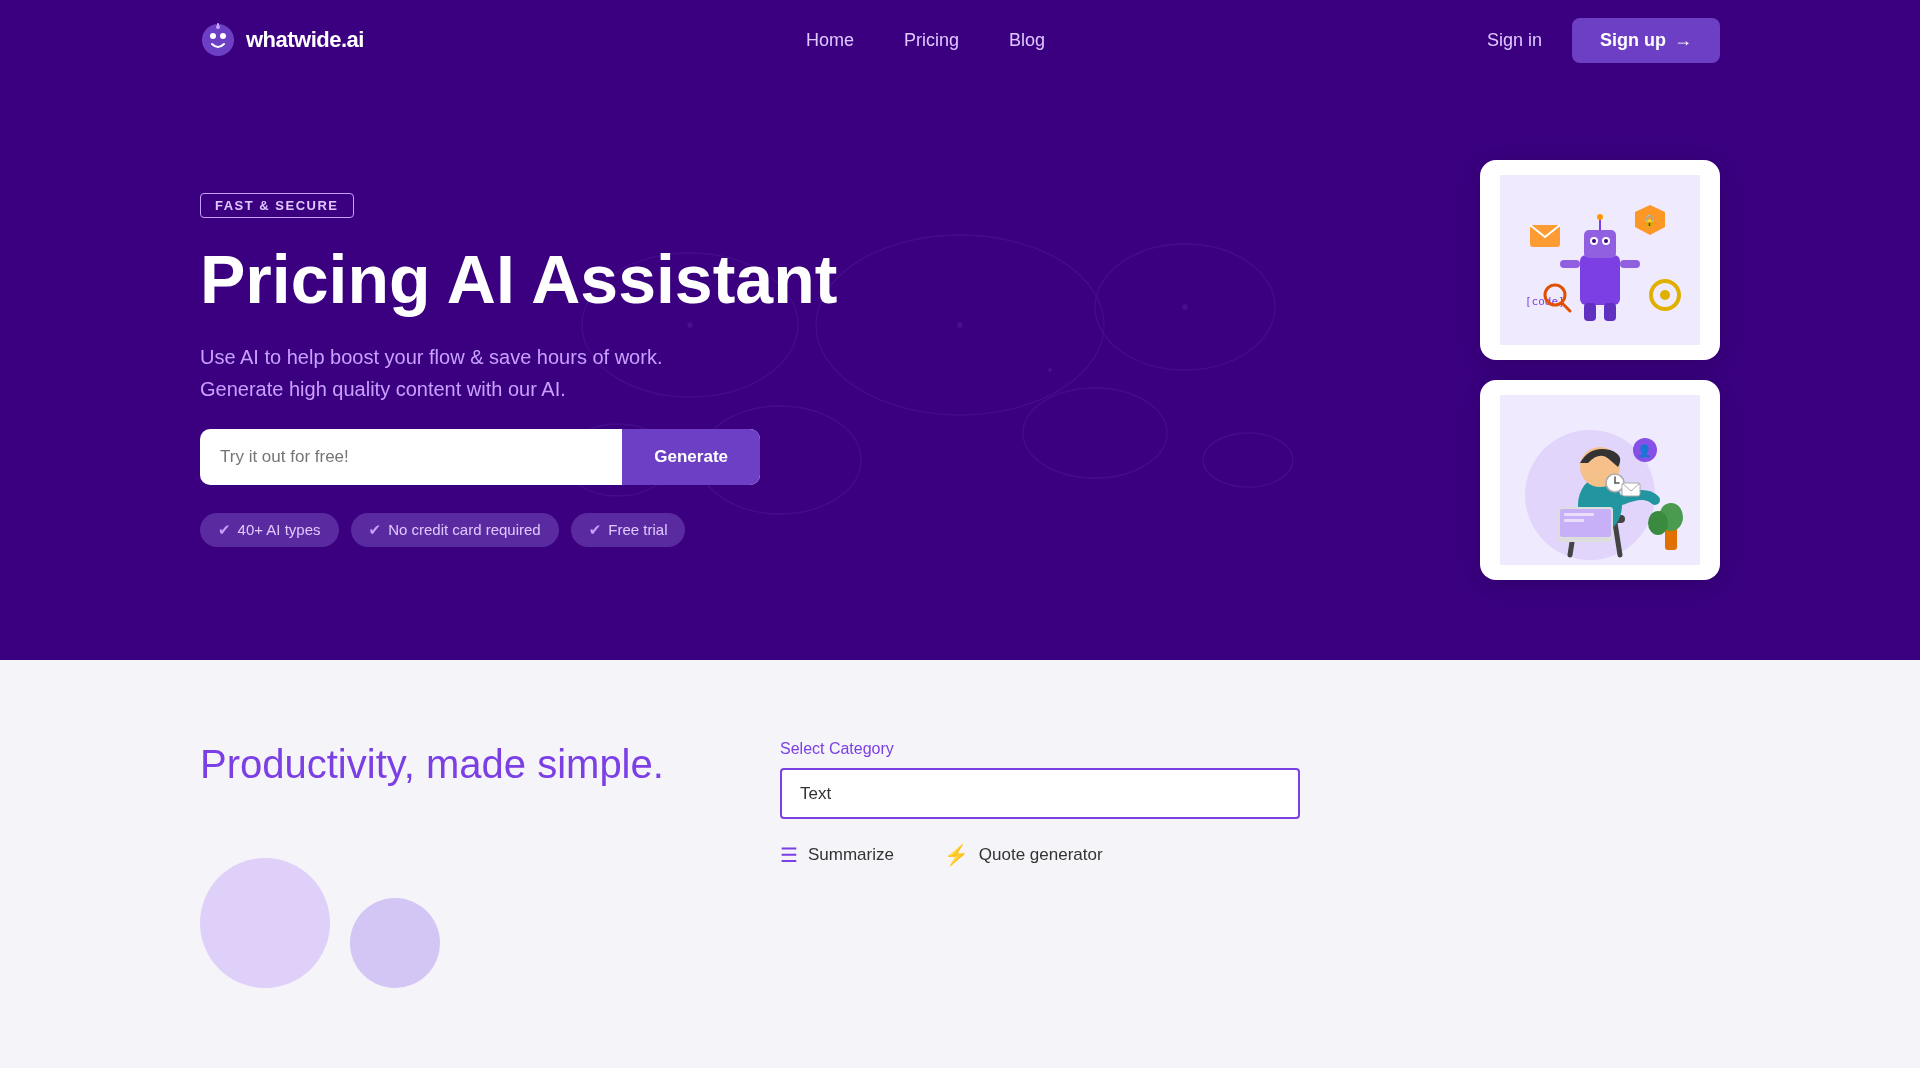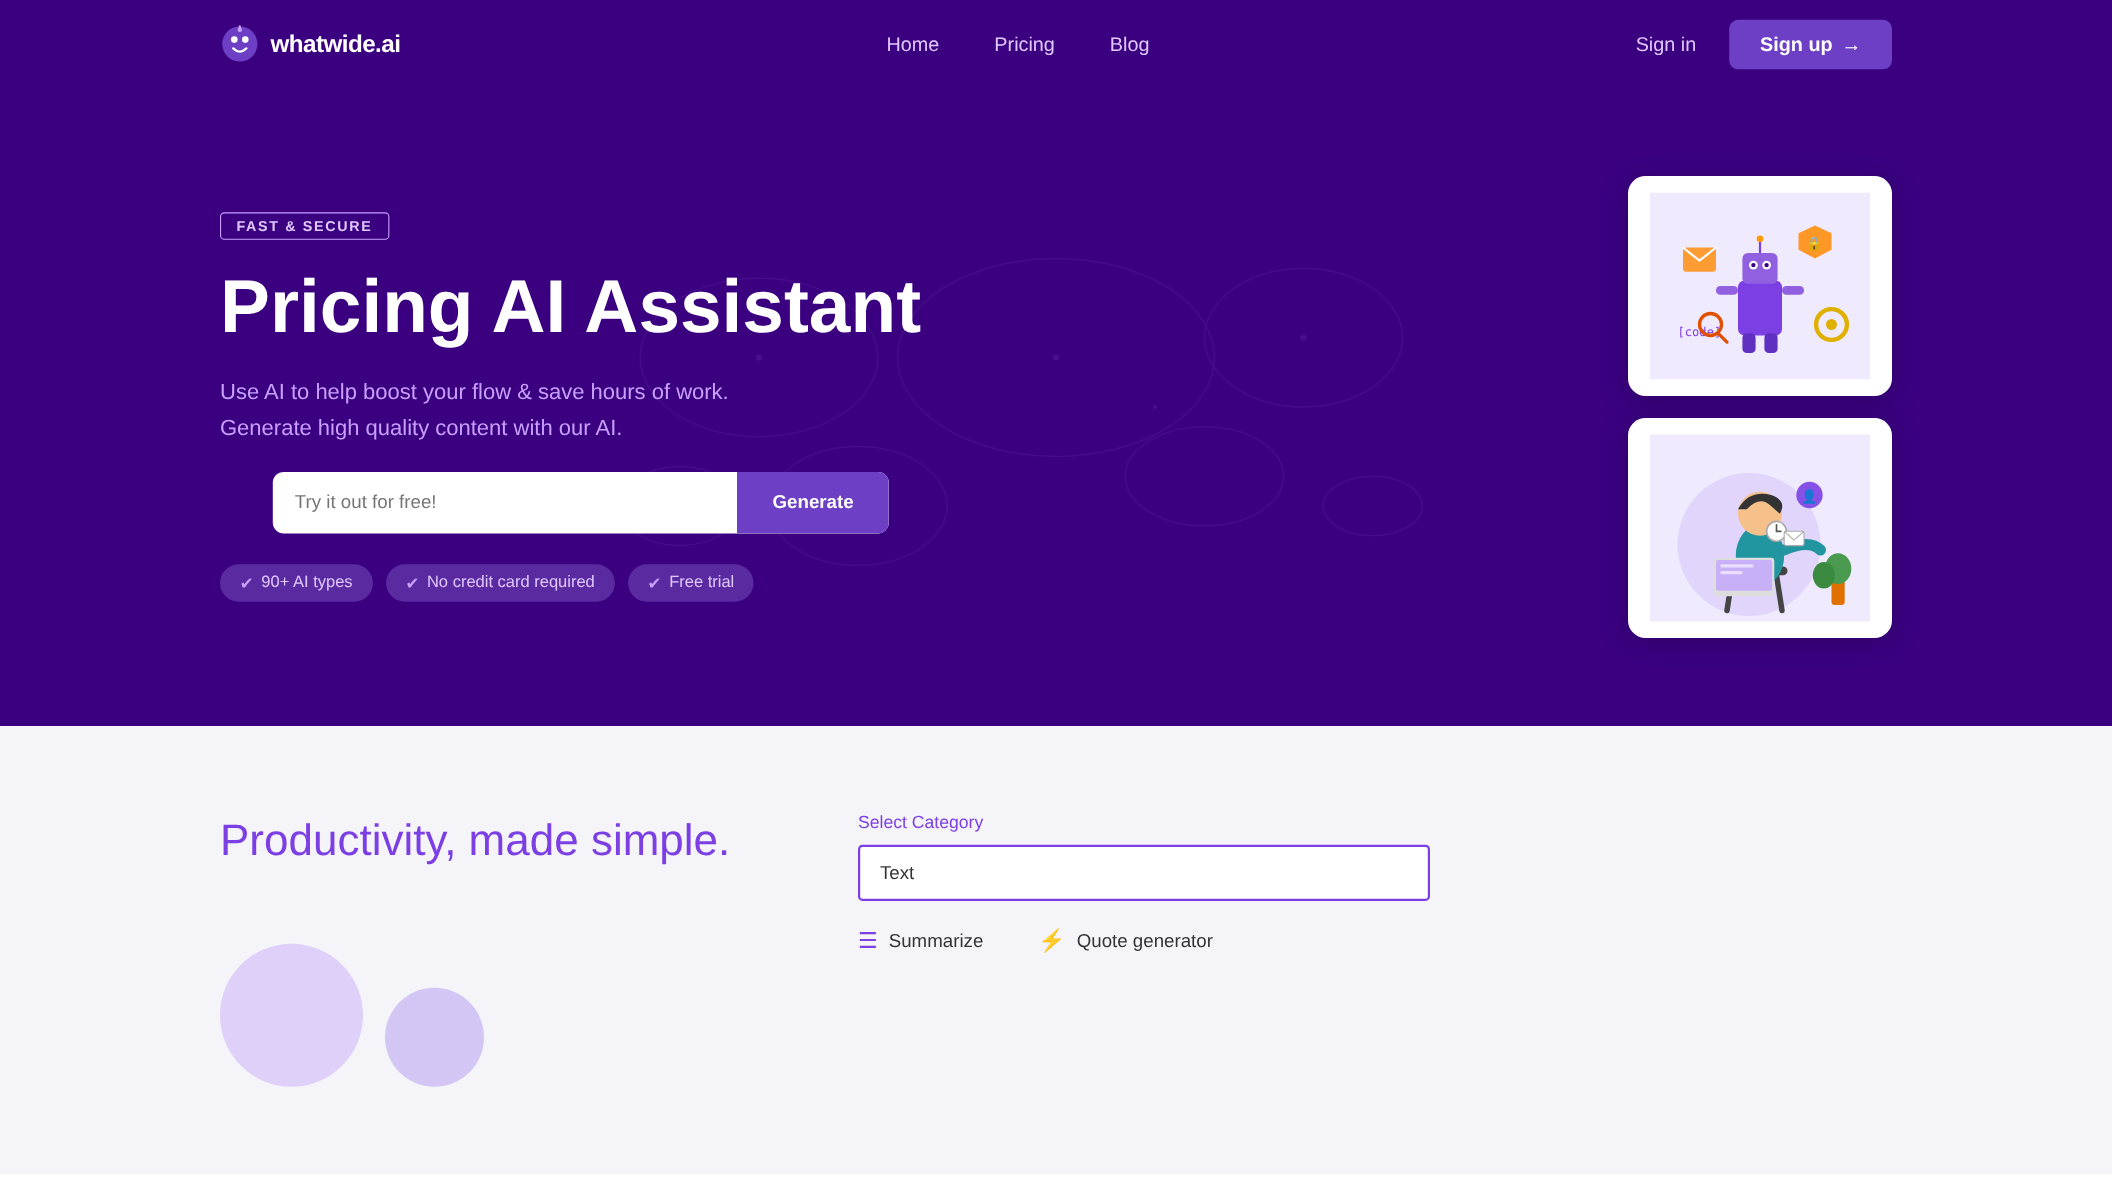--- a/index.html
+++ b/index.html
@@ -59,29 +59,29 @@
 
   <div style="flex:1;max-width:720px;position:relative;z-index:2;">
     <div style="display:inline-block;border:1.5px solid #c8a0ff;color:#e0c8ff;font-size:13px;font-weight:600;letter-spacing:1.5px;padding:4px 14px;border-radius:4px;margin-bottom:24px;">
       <span>FAST &amp; SECURE</span>
     </div>
 
     <h1 style="color:#fff;font-size:68px;font-weight:800;line-height:1.1;margin-bottom:24px;">Pricing AI Assistant</h1>
 
     <p style="color:#c8a0ff;font-size:20px;line-height:1.6;margin-bottom:24px;max-width:520px;">Use AI to help boost your flow &amp; save hours of work. Generate high quality content with our AI.</p>
 
-    <div style="display:flex;align-items:center;background:#fff;border-radius:10px;overflow:hidden;max-width:560px;margin-bottom:28px;margin-left:48px;">
+    <div style="display:flex;align-items:center;background:#fff;border-radius:10px;overflow:hidden;max-width:560px;margin-bottom:28px;">
       <input type="text" style="flex: 1 1 0%; border: none; outline: none; padding: 18px 20px; font-size: 17px; color: rgb(51, 51, 51); background: transparent;" placeholder="Try it out for free!">
       <button style="background:#6c3fc5;color:#fff;border:none;padding:18px 32px;font-size:17px;font-weight:600;cursor:pointer;white-space:nowrap;">Generate</button>
     </div>
 
     <div style="display:flex;gap:12px;flex-wrap:wrap;">
       <div style="background:#5a2aa0;color:#e0c8ff;border-radius:20px;padding:8px 18px;font-size:15px;font-weight:500;display:flex;align-items:center;gap:7px;">
         <span style="color:#c8a0ff;">✔</span>
-        <span>90+ AI types</span>
+        <span>40+ AI types</span>
       </div>
       <div style="background:#5a2aa0;color:#e0c8ff;border-radius:20px;padding:8px 18px;font-size:15px;font-weight:500;display:flex;align-items:center;gap:7px;">
         <span style="color:#c8a0ff;">✔</span>
         <span>No credit card required</span>
       </div>
       <div style="background:#5a2aa0;color:#e0c8ff;border-radius:20px;padding:8px 18px;font-size:15px;font-weight:500;display:flex;align-items:center;gap:7px;">
         <span style="color:#c8a0ff;">✔</span>
         <span>Free trial</span>
       </div>
     </div>

